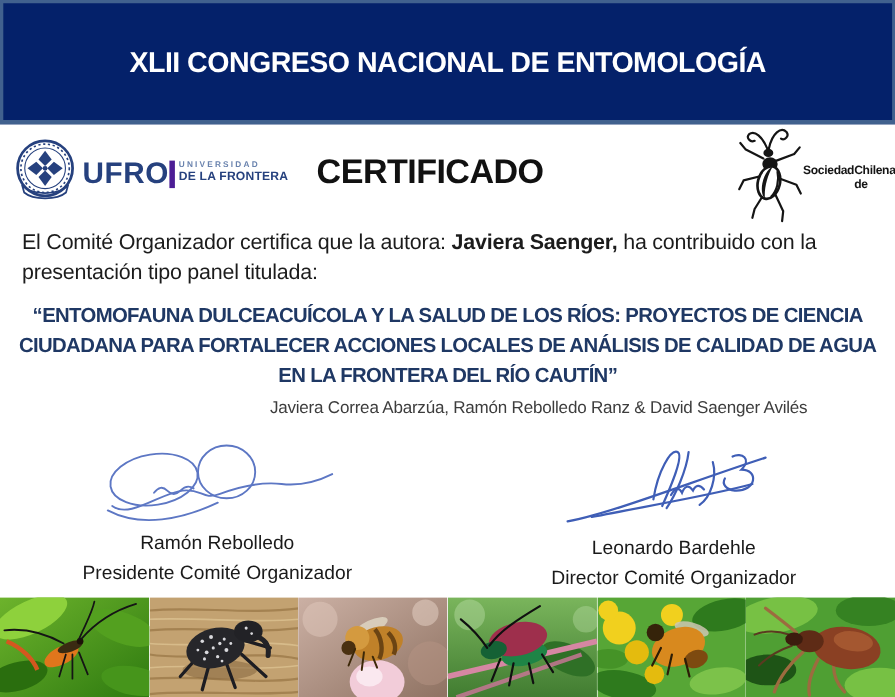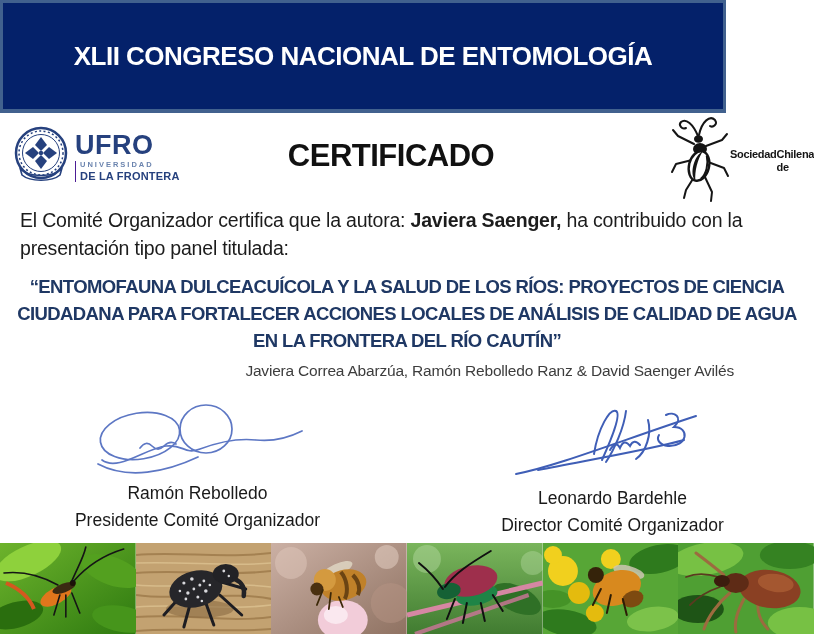--- a/index.html
+++ b/index.html
@@ -2,31 +2,31 @@
 <html><head>
 <meta charset="utf-8">
 <style>
   html,body{margin:0;padding:0;background:#ffffff;}
   .certificate{
     position:relative;width:814px;height:634px;background:#ffffff;overflow:hidden;
     font-family:"Liberation Sans", sans-serif;color:#1a1a1a;
   }
   
   .banner{
-    position:absolute;top:0;left:0;width:726px;height:113px;box-sizing:border-box;
+    position:absolute;top:0;left:0;width:814px;height:113px;box-sizing:border-box;
     background:#04216a;border:3px solid #41618e;border-bottom-width:4px;
     display:flex;flex-direction:column;align-items:center;justify-content:center;gap:9px;
   }
   .banner-line1{color:#ffffff;font-weight:bold;font-size:26px;letter-spacing:-0.5px;}
   .banner-line2{color:#ffffff;font-weight:bold;font-size:25px;letter-spacing:-0.5px;}
   
   .ufro-logo{position:absolute;left:14px;top:126px;display:flex;align-items:center;gap:7px;}
-  .ufro-text{display:flex;flex-direction:column;line-height:1;}
+  .ufro-text{display:flex;flex-direction:row;line-height:1;}
   .ufro-acronym{color:#26417e;font-size:27px;font-weight:bold;letter-spacing:0.5px;}
-  .ufro-sub{border-left:1px solid #4c1d95;padding-left:4px;margin-top:2px;}
+  .ufro-sub{border-left:5px solid #4c1d95;padding-left:4px;margin-top:2px;}
   .ufro-sub1{color:#6a83ae;font-size:7.5px;letter-spacing:2px;font-weight:bold;}
   .ufro-sub2{color:#26417e;font-size:11px;font-weight:bold;letter-spacing:0.2px;margin-top:2px;}
   .cert-title{
     position:absolute;left:0;top:138px;width:782px;text-align:center;
     font-size:31px;font-weight:bold;color:#111111;letter-spacing:-0.5px;
   }
   .sce-logo{position:absolute;left:668px;top:112px;display:flex;align-items:center;}
   .sce-text{display:flex;flex-direction:row;line-height:13px;color:#151515;
     font-weight:bold;font-size:11px;letter-spacing:-0.3px;}
   .sce-l2{margin-left:0;}

